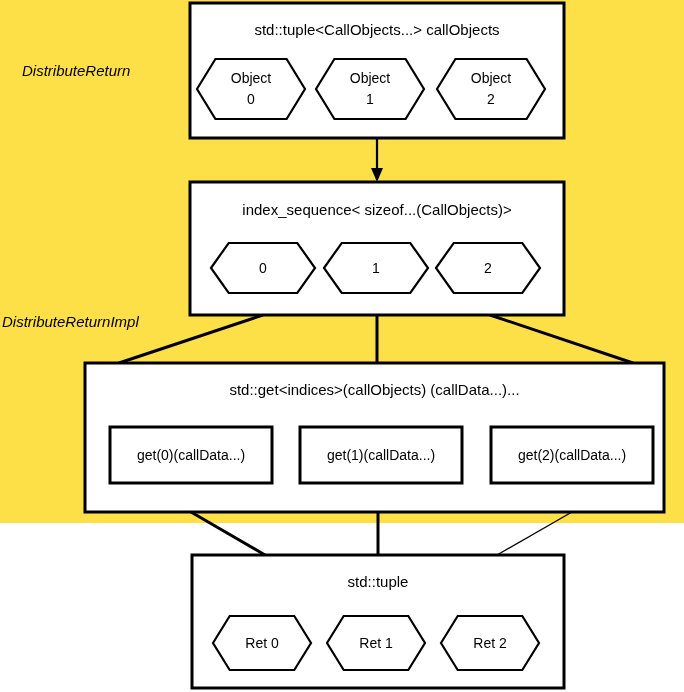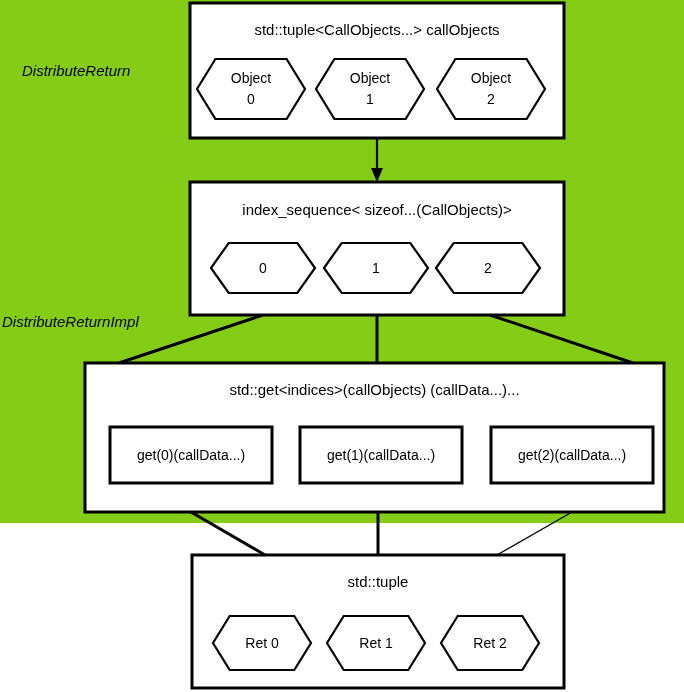--- a/index.html
+++ b/index.html
@@ -10,21 +10,21 @@
   body {
     width: 684px;
     height: 692px;
     overflow: hidden;
     font-family: "Liberation Sans", sans-serif;
   }
   #diagram-root {
     position: relative;
     width: 684px;
     height: 523px;
-    background: #84cc16;
+    background: #fde047;
   }
   svg#diagram-svg {
     display: block;
     width: 684px;
     height: 692px;
   }
   .box-outline {
     fill: #ffffff;
     stroke: #000000;
     stroke-width: 3;

